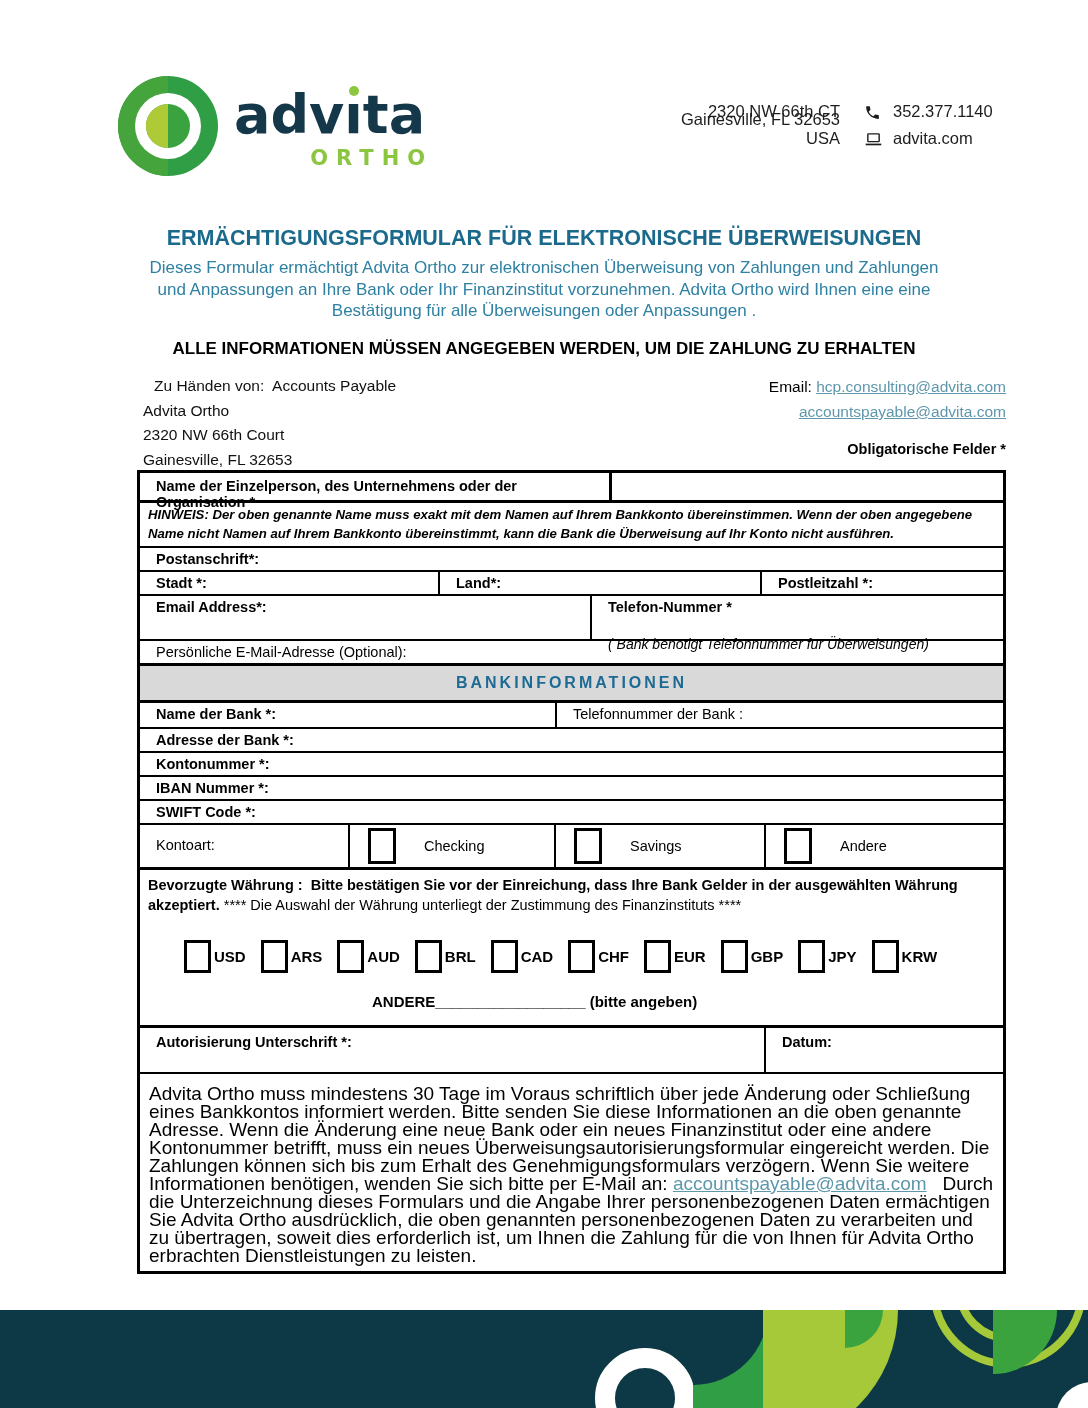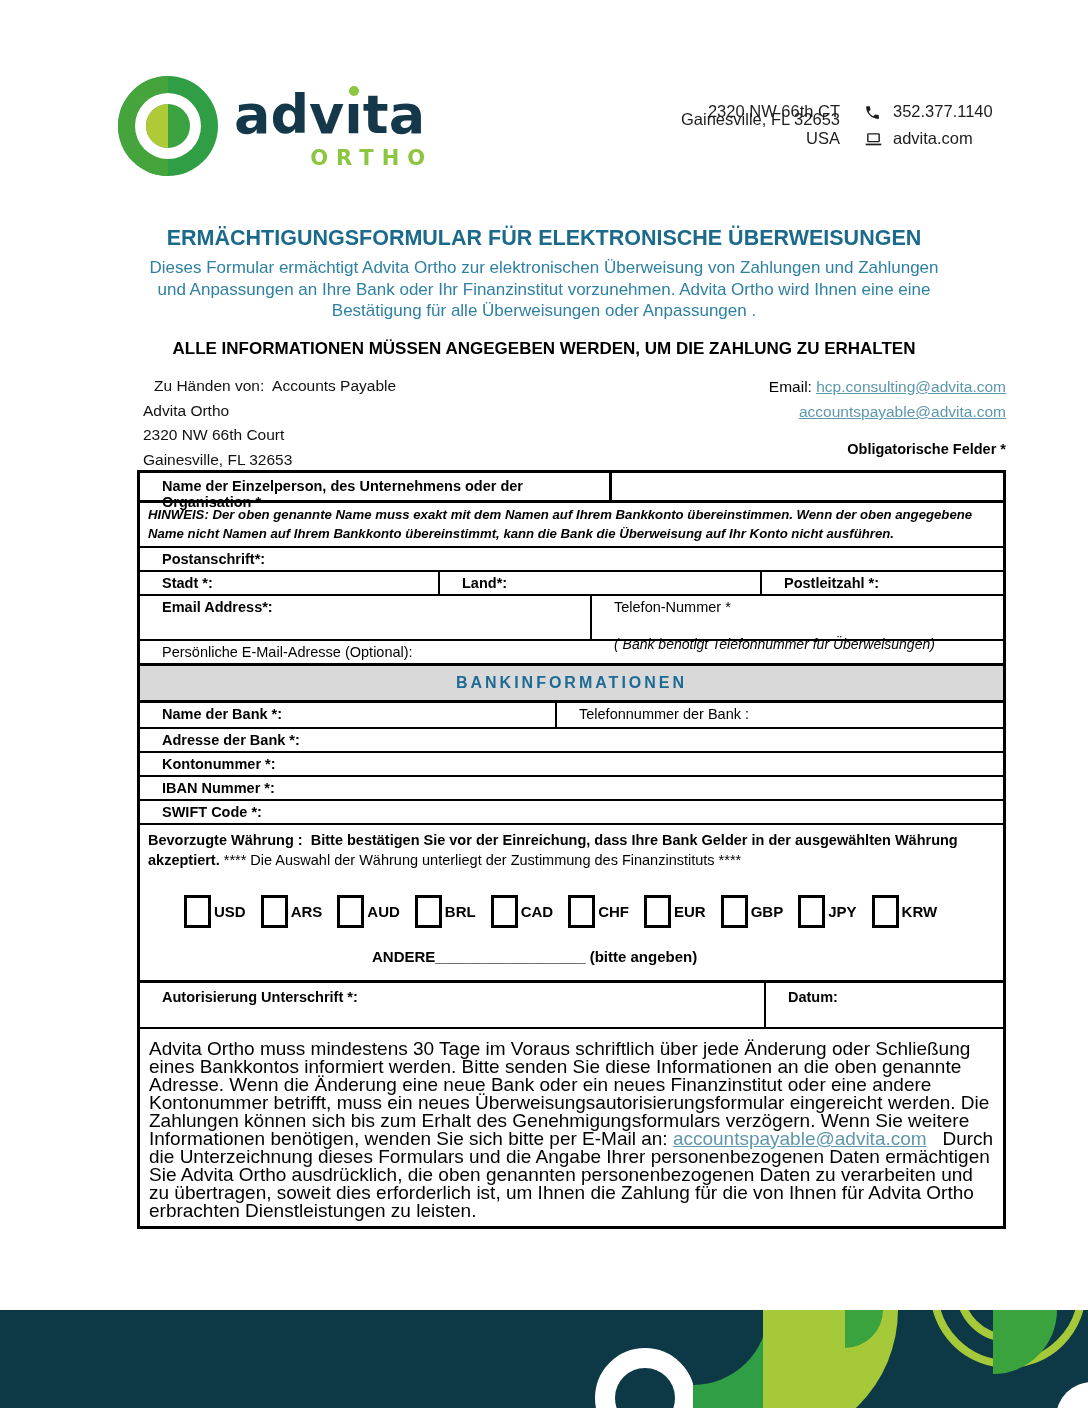--- a/index.html
+++ b/index.html
@@ -37,21 +37,21 @@
   .recipient { position: absolute; left: 143px; top: 374px; font-size: 15.5px; line-height: 24.5px; color: #111; }
   .contact-right { position: absolute; right: 82px; top: 374px; text-align: right; font-size: 15.5px; line-height: 25px; }
   .contact-right a, .footer-link { color: #5e97ab; text-decoration: underline; cursor: pointer; }
   .required-note { margin-top: 13px; font-weight: bold; font-size: 14.5px; color: #000; }
 
   
   .form-table { position: absolute; left: 137px; top: 470px; width: 869px; border: 3px solid #000; background: #fff; }
   .frow { display: flex; border-bottom: 2px solid #000; font-size: 14.5px; }
   .frow.bb3 { border-bottom-width: 3px; }
   .frow:last-child { border-bottom: none; }
-  .cell { padding: 3px 22px; }
+  .cell { padding: 3px 16px; }
   .cell.bold { font-weight: bold; }
   .vline2 { border-right: 2px solid #000; }
   .vline3 { border-right: 3px solid #000; }
   .grow { flex: 1; }
 
   .row-name { height: 30px; align-items: stretch; }
   .row-name .cell { padding-top: 5px; }
   .row-hinweis { height: 45px; display: block; font-size: 13.2px; font-weight: bold; font-style: italic;
                  line-height: 18.5px; padding: 3px 8px; }
   .row-single { height: 24px; }
@@ -162,21 +162,21 @@
 
     <div class="frow row-stadt">
       <div class="cell bold vline2" style="width:300px;"><span>Stadt *:</span></div>
       <div class="cell bold vline2" style="width:322px;"><span>Land*:</span></div>
       <div class="cell bold grow"><span>Postleitzahl *:</span></div>
     </div>
 
     <div class="frow row-email">
       <div class="cell bold vline2" style="width:452px;"><span>Email Address*:</span></div>
       <div class="cell grow">
-        <div class="bold" style="font-weight:normal;">Telefon-Nummer *</div>
+        <div class="bold" style="font-weight:bold;">Telefon-Nummer *</div>
         <div class="tel-note">( Bank benötigt Telefonnummer für Überweisungen)</div>
       </div>
     </div>
 
     <div class="frow row-personal bb3">
       <div class="cell grow"><span>Persönliche E-Mail-Adresse (Optional):</span></div>
     </div>
 
     <div class="frow row-banktitle bb3">
       <span>BANKINFORMATIONEN</span>
@@ -196,20 +196,35 @@
     </div>
 
     <div class="frow row-single">
       <div class="cell bold grow"><span>IBAN Nummer *:</span></div>
     </div>
 
     <div class="frow row-single">
       <div class="cell bold grow"><span>SWIFT Code *:</span></div>
     </div>
 
+    <div class="frow row-kontoart bb3">
+      <div class="cell vline2" style="width:210px; padding-top:12px;">Kontoart:</div>
+      <div class="cell opt vline2" style="width:206px;">
+        <span class="kbox"></span>
+        <span class="opt-label">Checking</span>
+      </div>
+      <div class="cell opt vline2" style="width:210px;">
+        <span class="kbox"></span>
+        <span class="opt-label">Savings</span>
+      </div>
+      <div class="cell opt grow">
+        <span class="kbox"></span>
+        <span class="opt-label">Andere</span>
+      </div>
+    </div>
 
     <div class="frow row-currency bb3">
       <p class="currency-head"><span class="b">Bevorzugte Währung :  Bitte bestätigen Sie vor der Einreichung, dass Ihre Bank Gelder in der ausgewählten Währung akzeptiert.</span><span> **** Die Auswahl der Währung unterliegt der Zustimmung des Finanzinstituts ****</span></p>
       <div class="currency-row">
         <span class="cur-item">
             <span class="cbox"></span>
             <span class="cur-label">USD</span>
           </span>
         <span class="cur-item">
             <span class="cbox"></span>

